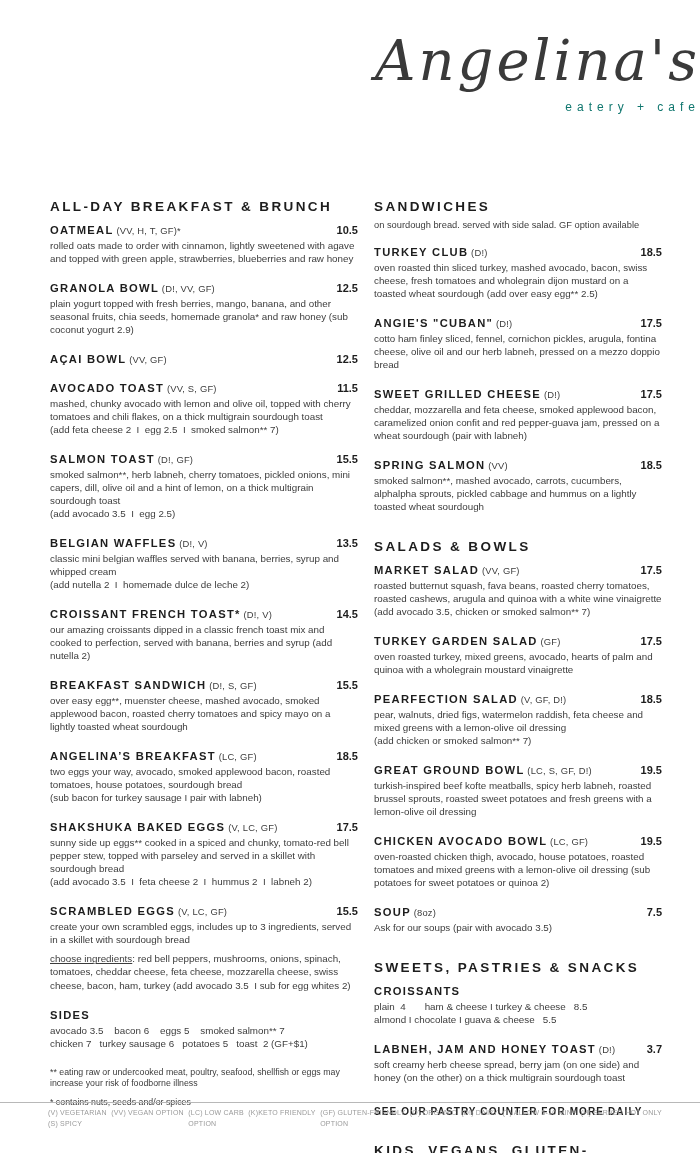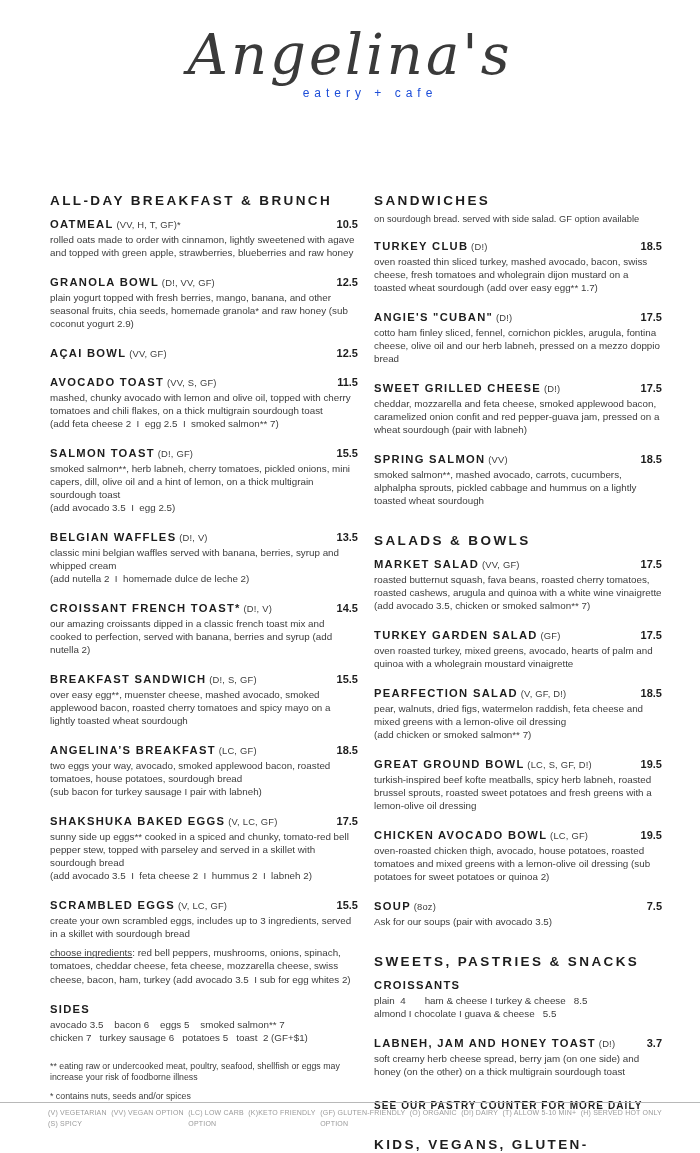--- a/index.html
+++ b/index.html
@@ -4,27 +4,27 @@
 <style>
   html, body { margin:0; padding:0; background:#ffffff; }
   body {
     width:700px; height:1153px; overflow:hidden; position:relative;
     font-family:"Liberation Sans", sans-serif; color:#3c3c3c;
     -webkit-font-smoothing:antialiased;
   }
   .page { padding:0 0 0 0; }
 
   
-  .logo { text-align:center; padding-top:24px; height:125px; }
+  .logo { text-align:right; padding-top:30px; height:125px; }
   .logo-script {
     font-family:"DejaVu Serif", serif; font-style:italic; font-weight:400;
     font-size:56px; color:#3a3a3a; letter-spacing:3px; line-height:1.1;
   }
   .logo-tagline {
-    font-size:12px; letter-spacing:5px; color:#1d4ed8; margin-top:0;
+    font-size:12px; letter-spacing:5px; color:#0f766e; margin-top:8px;
     margin-left:40px;
   }
 
   
   .cols { display:flex; margin:28px 0 0 50px; }
   .col { }
   .col-left { width:308px; margin-right:16px; }
   .col-right { width:288px; }
 
   .sec-title {
@@ -172,21 +172,21 @@
         </div>
       </div>
     <div class="col col-right">
         <h2 class="sec-title">SANDWICHES</h2>
         <p class="sec-sub">on sourdough bread. served with side salad. GF option available</p>
         <div class="item">
           <div class="item-head">
             <span class="item-name">TURKEY CLUB<span class="item-tags"> (D!)</span></span>
             <span class="item-price">18.5</span>
           </div>
-          <p class="item-desc">oven roasted thin sliced turkey, mashed avocado, bacon, swiss cheese, fresh tomatoes and wholegrain dijon mustard on a toasted wheat sourdough (add over easy egg** 1.7)</p>
+          <p class="item-desc">oven roasted thin sliced turkey, mashed avocado, bacon, swiss cheese, fresh tomatoes and wholegrain dijon mustard on a toasted wheat sourdough (add over easy egg** 2.5)</p>
         </div>
         <div class="item">
           <div class="item-head">
             <span class="item-name">ANGIE'S "CUBAN"<span class="item-tags"> (D!)</span></span>
             <span class="item-price">17.5</span>
           </div>
           <p class="item-desc">cotto ham finley sliced, fennel, cornichon pickles, arugula, fontina cheese, olive oil and our herb labneh, pressed on a mezzo doppio bread</p>
         </div>
         <div class="item">
           <div class="item-head">

